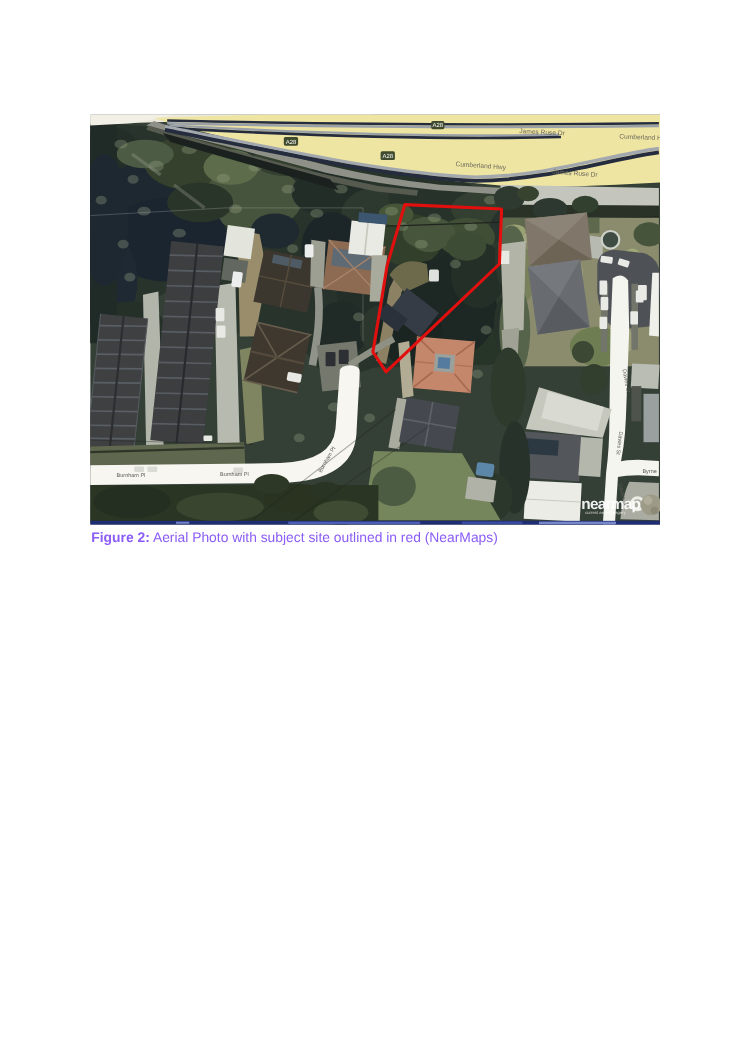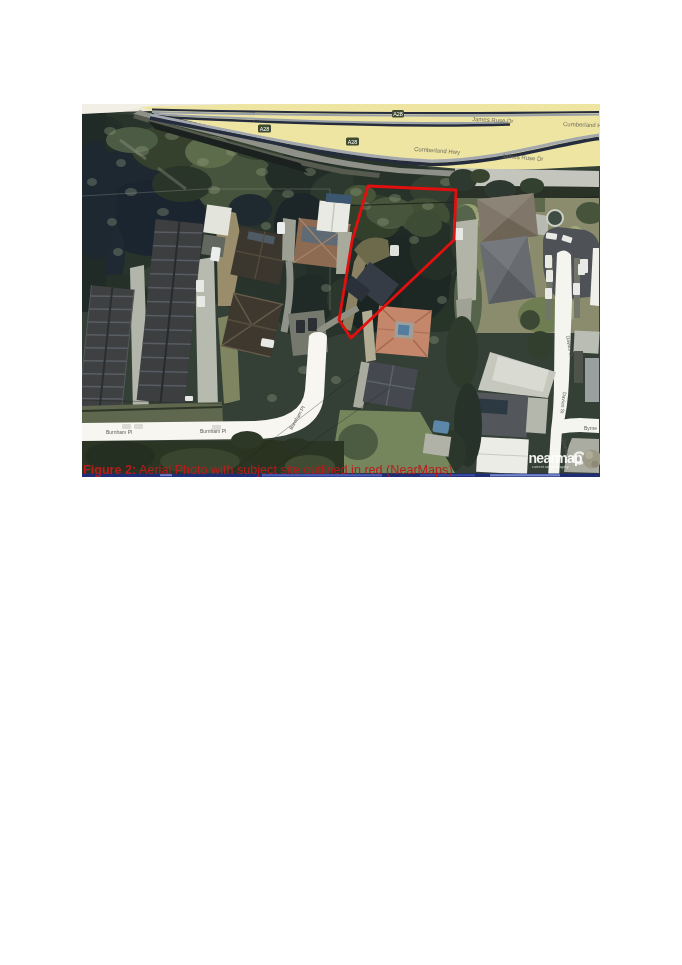--- a/index.html
+++ b/index.html
@@ -1,18 +1,18 @@
 <!DOCTYPE html>
 <html><head>
 <meta charset="utf-8">
 <style>
   html,body{margin:0;padding:0;background:#ffffff;}
   body{width:682px;height:965px;position:relative;font-family:"Liberation Sans",sans-serif;}
   #photo{position:absolute;left:82px;top:104px;width:518px;height:373px;}
-  #cap{position:absolute;left:83px;top:463px;font-size:12.6px;color:#b91c1c;}
+  #cap{position:absolute;left:83px;top:482px;font-size:12.6px;color:#8b5cf6;}
 </style>
 </head>
 <body>
 
 <div id="photo">
 <svg width="518" height="373" viewBox="82 104 518 373" xmlns="http://www.w3.org/2000/svg">
 
   <rect x="82" y="104" width="518" height="373" fill="#343f35"></rect>
 
   <path d="M82,111 L160,117 Q300,149 470,176 L470,330 L340,334 L300,348 L262,300 L245,312 L213,302 L196,262 L150,266 L82,312 Z" fill="#27332b"></path>

